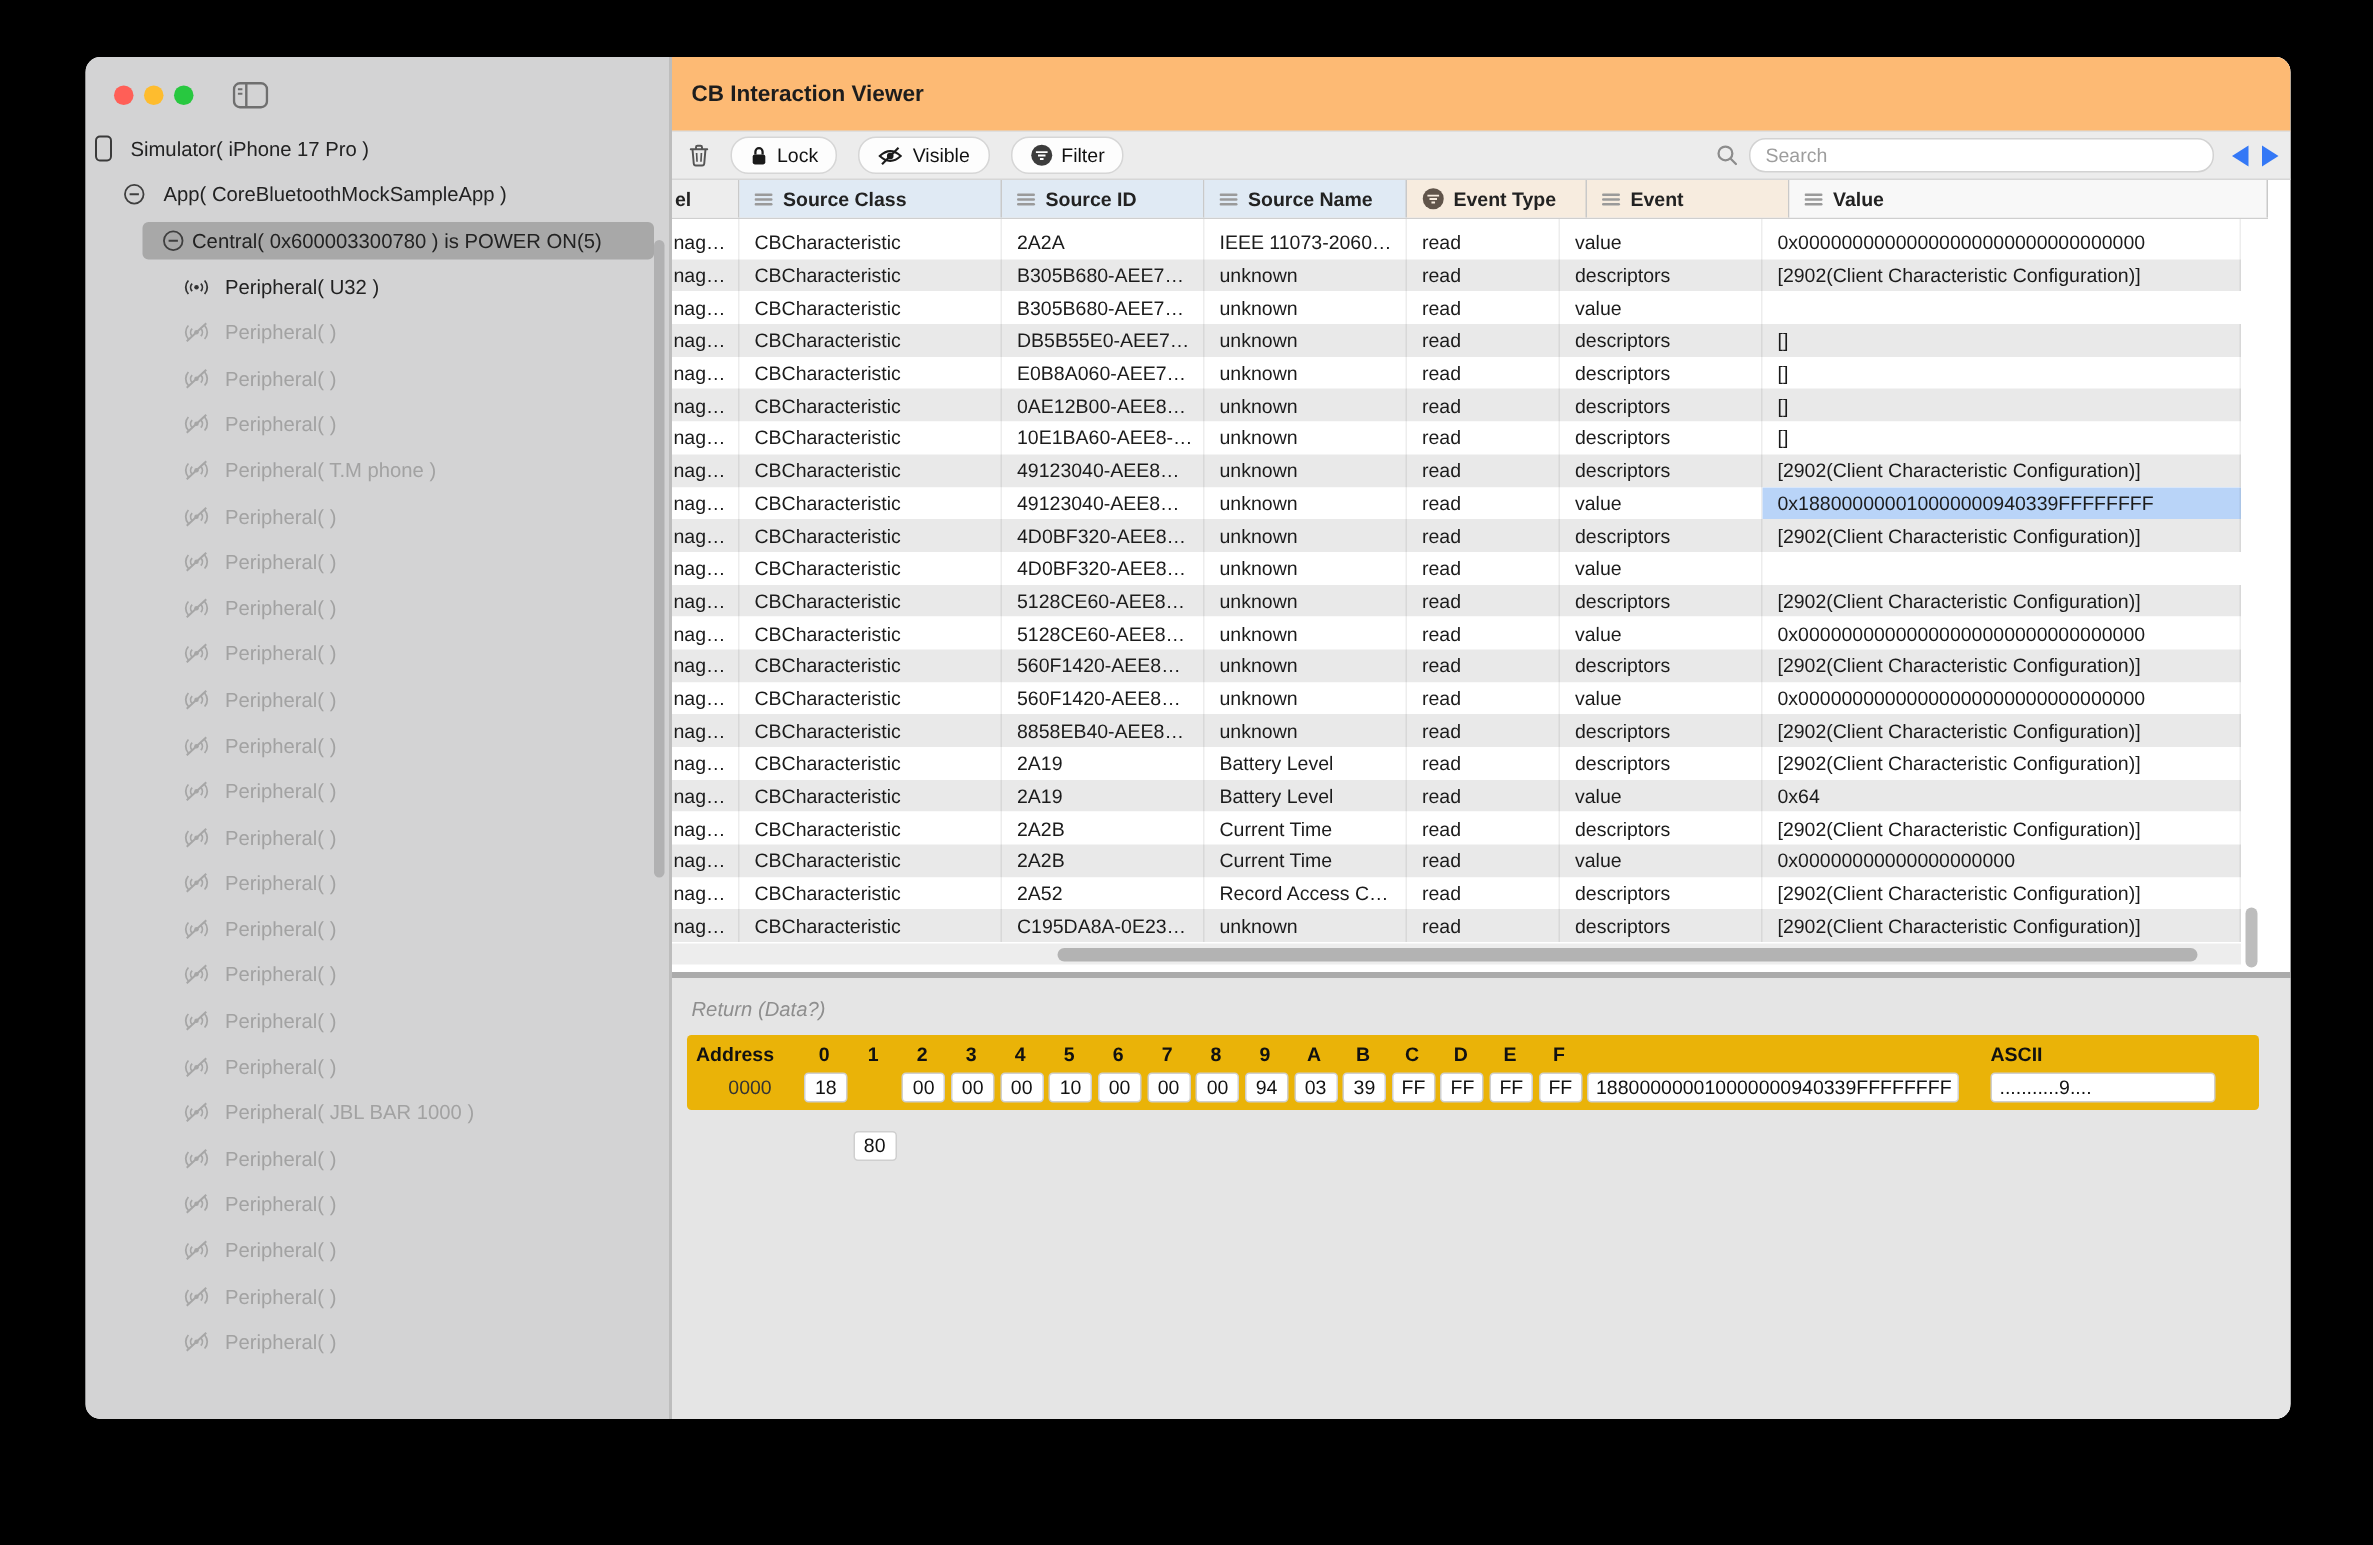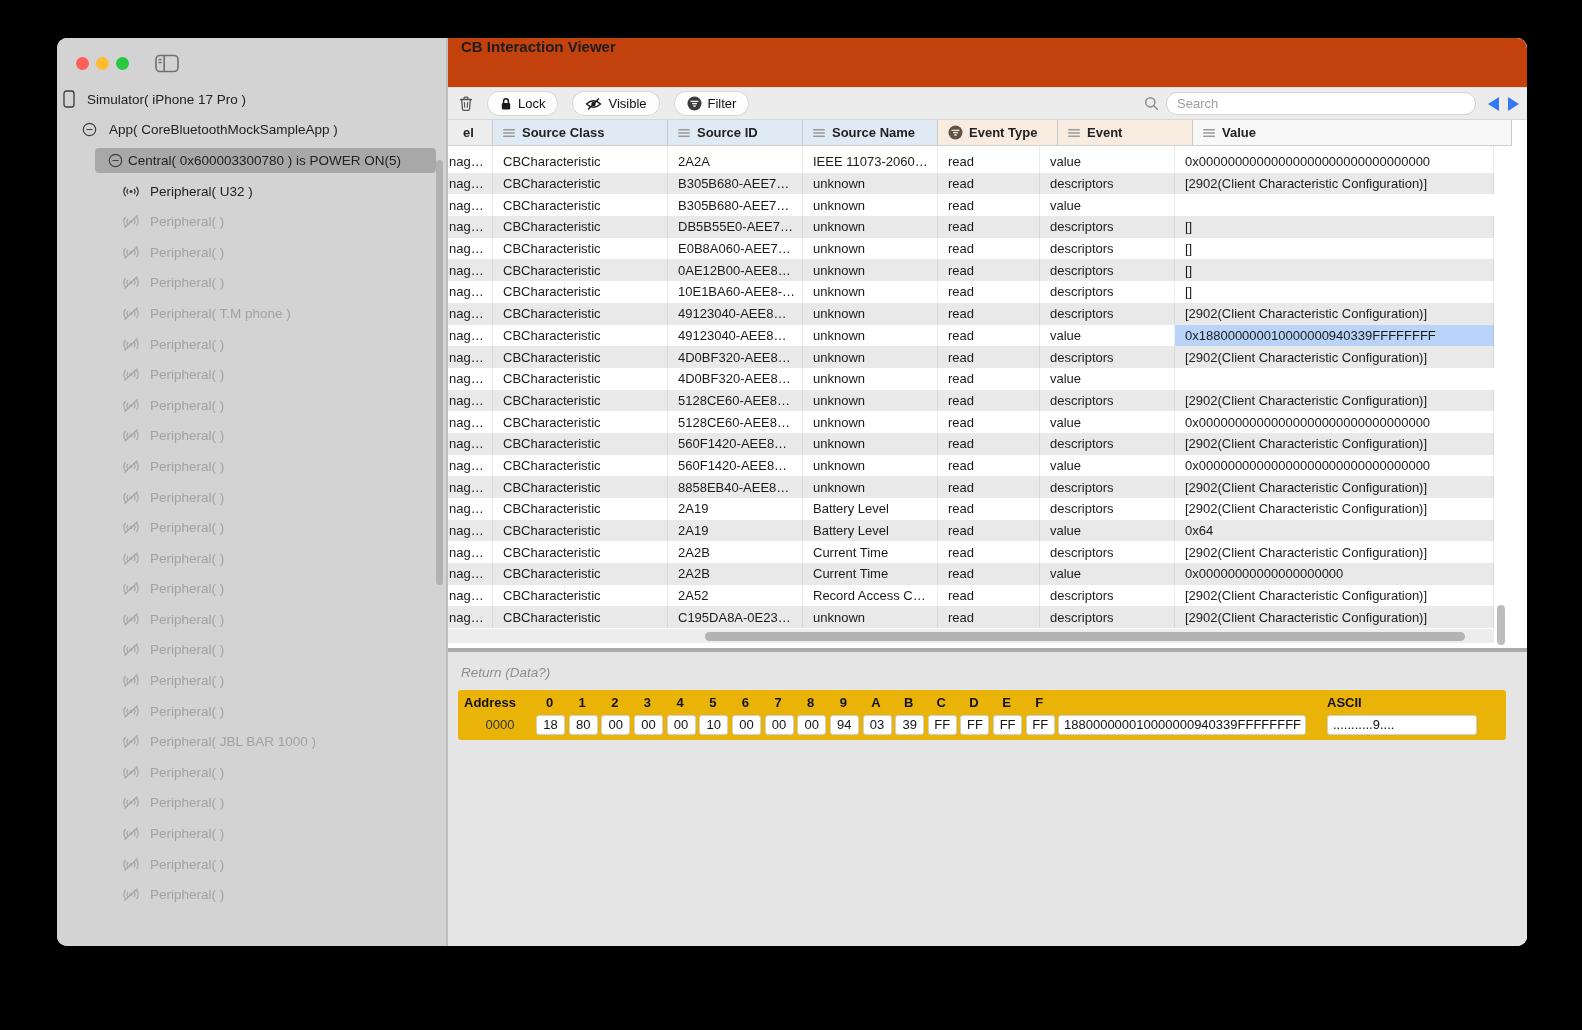--- a/index.html
+++ b/index.html
@@ -16,22 +16,22 @@
   .sidebar-toggle{position:absolute;left:98px;top:16px;width:24px;height:19px;cursor:pointer;}
   .tree{position:absolute;left:0;right:0;top:46px;bottom:0;overflow:hidden;}
   .tree-item{position:relative;height:30.6px;display:flex;align-items:center;font-size:13.5px;color:#222;white-space:nowrap;}
   .tree-item .sel-bg{position:absolute;left:38px;right:10px;top:3px;bottom:3px;background:#a8a8a8;border-radius:4px;}
   .tree-item .ticon{position:relative;display:inline-flex;align-items:center;justify-content:center;}
   .tree-item .tlabel{position:relative;}
   .tree-item.dim{color:#a2a2a2;}
   .sidebar-scrollbar{position:absolute;right:3px;top:122px;width:7px;height:425px;border-radius:4px;background:rgba(0,0,0,0.16);}
   
   .main{position:relative;flex:1;background:#fff;}
-  .titlebar{position:absolute;left:0;right:0;top:0;height:50px;background:#c2410c;border-bottom:1px solid #dedede;
-            display:flex;padding-left:13px;box-sizing:border-box;}
+  .titlebar{position:absolute;left:0;right:0;top:0;height:50px;background:#fdba74;border-bottom:1px solid #dedede;
+            display:flex;align-items:center;padding-left:13px;box-sizing:border-box;}
   .page-title{font-size:15px;font-weight:700;color:#1d1d1d;}
   .toolbar{position:absolute;left:0;right:0;top:50px;height:32px;background:#ececec;border-bottom:1px solid #d6d6d6;
            display:flex;align-items:center;box-sizing:border-box;}
   .trash{margin-left:10px;display:inline-flex;cursor:pointer;}
   .pill{height:23px;border-radius:12px;background:#fdfdfd;border:1px solid #d6d6d6;display:inline-flex;align-items:center;
         gap:6px;padding:0 12px;font-size:13px;color:#111;margin-left:14px;cursor:pointer;}
   .searchwrap{margin-left:auto;display:flex;align-items:center;}
   .search-input{width:288px;height:21px;border:1px solid #d2d2d2;border-radius:11px;background:#fff;font-size:13px;
                 padding:0 10px;outline:none;color:#333;font-family:"Liberation Sans",sans-serif;}
   .search-input::placeholder{color:#9d9d9d;}
@@ -40,21 +40,21 @@
   .arrow.left{border-right:11px solid #3478F6;margin-left:12px;}
   .arrow.right{border-left:11px solid #3478F6;margin-left:9px;margin-right:8px;}
   
   .thead{position:absolute;left:0;top:82px;height:26px;display:flex;box-sizing:border-box;border-bottom:1px solid #cfcfcf;}
   .hcell{display:flex;align-items:center;gap:6px;padding-left:10px;box-sizing:border-box;font-size:13px;font-weight:700;
          color:#222;border-right:1px solid #c9c9c9;white-space:nowrap;overflow:hidden;}
   .hcell.tint-gray{background:#ededed;}
   .hcell.tint-blue{background:#e0eaf4;}
   .hcell.tint-tan{background:#f7ecdf;}
   .hcell.tint-plain{background:#f8f8f8;}
-  .hcell.first{padding-left:15px;}
+  .hcell.first{padding-left:2px;}
   .tbody{position:absolute;left:0;top:108px;}
   .t-row{display:flex;background:#fff;}
   .t-row.alt{background:#e9e9e9;}
   .t-row{height:21.7px;}
   .t-row.sliver{height:5px;}
   .cell{display:flex;align-items:center;padding-left:10px;box-sizing:border-box;font-size:13px;color:#1b1b1b;
         border-right:1px solid rgba(0,0,0,0.07);white-space:nowrap;overflow:hidden;height:100%;}
   .cell.first{padding-left:1px;}
   .cell.hl{background:#b9d4f8;}
   .hscroll{position:absolute;left:0;top:591px;width:1046px;height:14px;background:#ededed;}
@@ -790,21 +790,21 @@
             <span class="hx semi" style="left:371.84999999999997px;top:5px;width:27px;text-align:center;">9</span>
             <span class="hx semi" style="left:404.5px;top:5px;width:27px;text-align:center;">A</span>
             <span class="hx semi" style="left:437.15px;top:5px;width:27px;text-align:center;">B</span>
             <span class="hx semi" style="left:469.79999999999995px;top:5px;width:27px;text-align:center;">C</span>
             <span class="hx semi" style="left:502.45px;top:5px;width:27px;text-align:center;">D</span>
             <span class="hx semi" style="left:535.0999999999999px;top:5px;width:27px;text-align:center;">E</span>
             <span class="hx semi" style="left:567.75px;top:5px;width:27px;text-align:center;">F</span>
             <span class="hx bold" style="left:869px;top:5px;">ASCII</span>
             <span class="hx" style="left:20px;top:27px;width:44px;text-align:center;color:#333;">0000</span>
             <span class="hexbox" style="left:78px;width:27px;">18</span>
-            <span class="hexbox" style="left:110.65px;width:27px;">80</span>
+            <span class="hexbox" style="left:110.65px;width:27px;margin-top:39px;">80</span>
             <span class="hexbox" style="left:143.3px;width:27px;">00</span>
             <span class="hexbox" style="left:175.95px;width:27px;">00</span>
             <span class="hexbox" style="left:208.6px;width:27px;">00</span>
             <span class="hexbox" style="left:241.25px;width:27px;">10</span>
             <span class="hexbox" style="left:273.9px;width:27px;">00</span>
             <span class="hexbox" style="left:306.54999999999995px;width:27px;">00</span>
             <span class="hexbox" style="left:339.2px;width:27px;">00</span>
             <span class="hexbox" style="left:371.84999999999997px;width:27px;">94</span>
             <span class="hexbox" style="left:404.5px;width:27px;">03</span>
             <span class="hexbox" style="left:437.15px;width:27px;">39</span>

